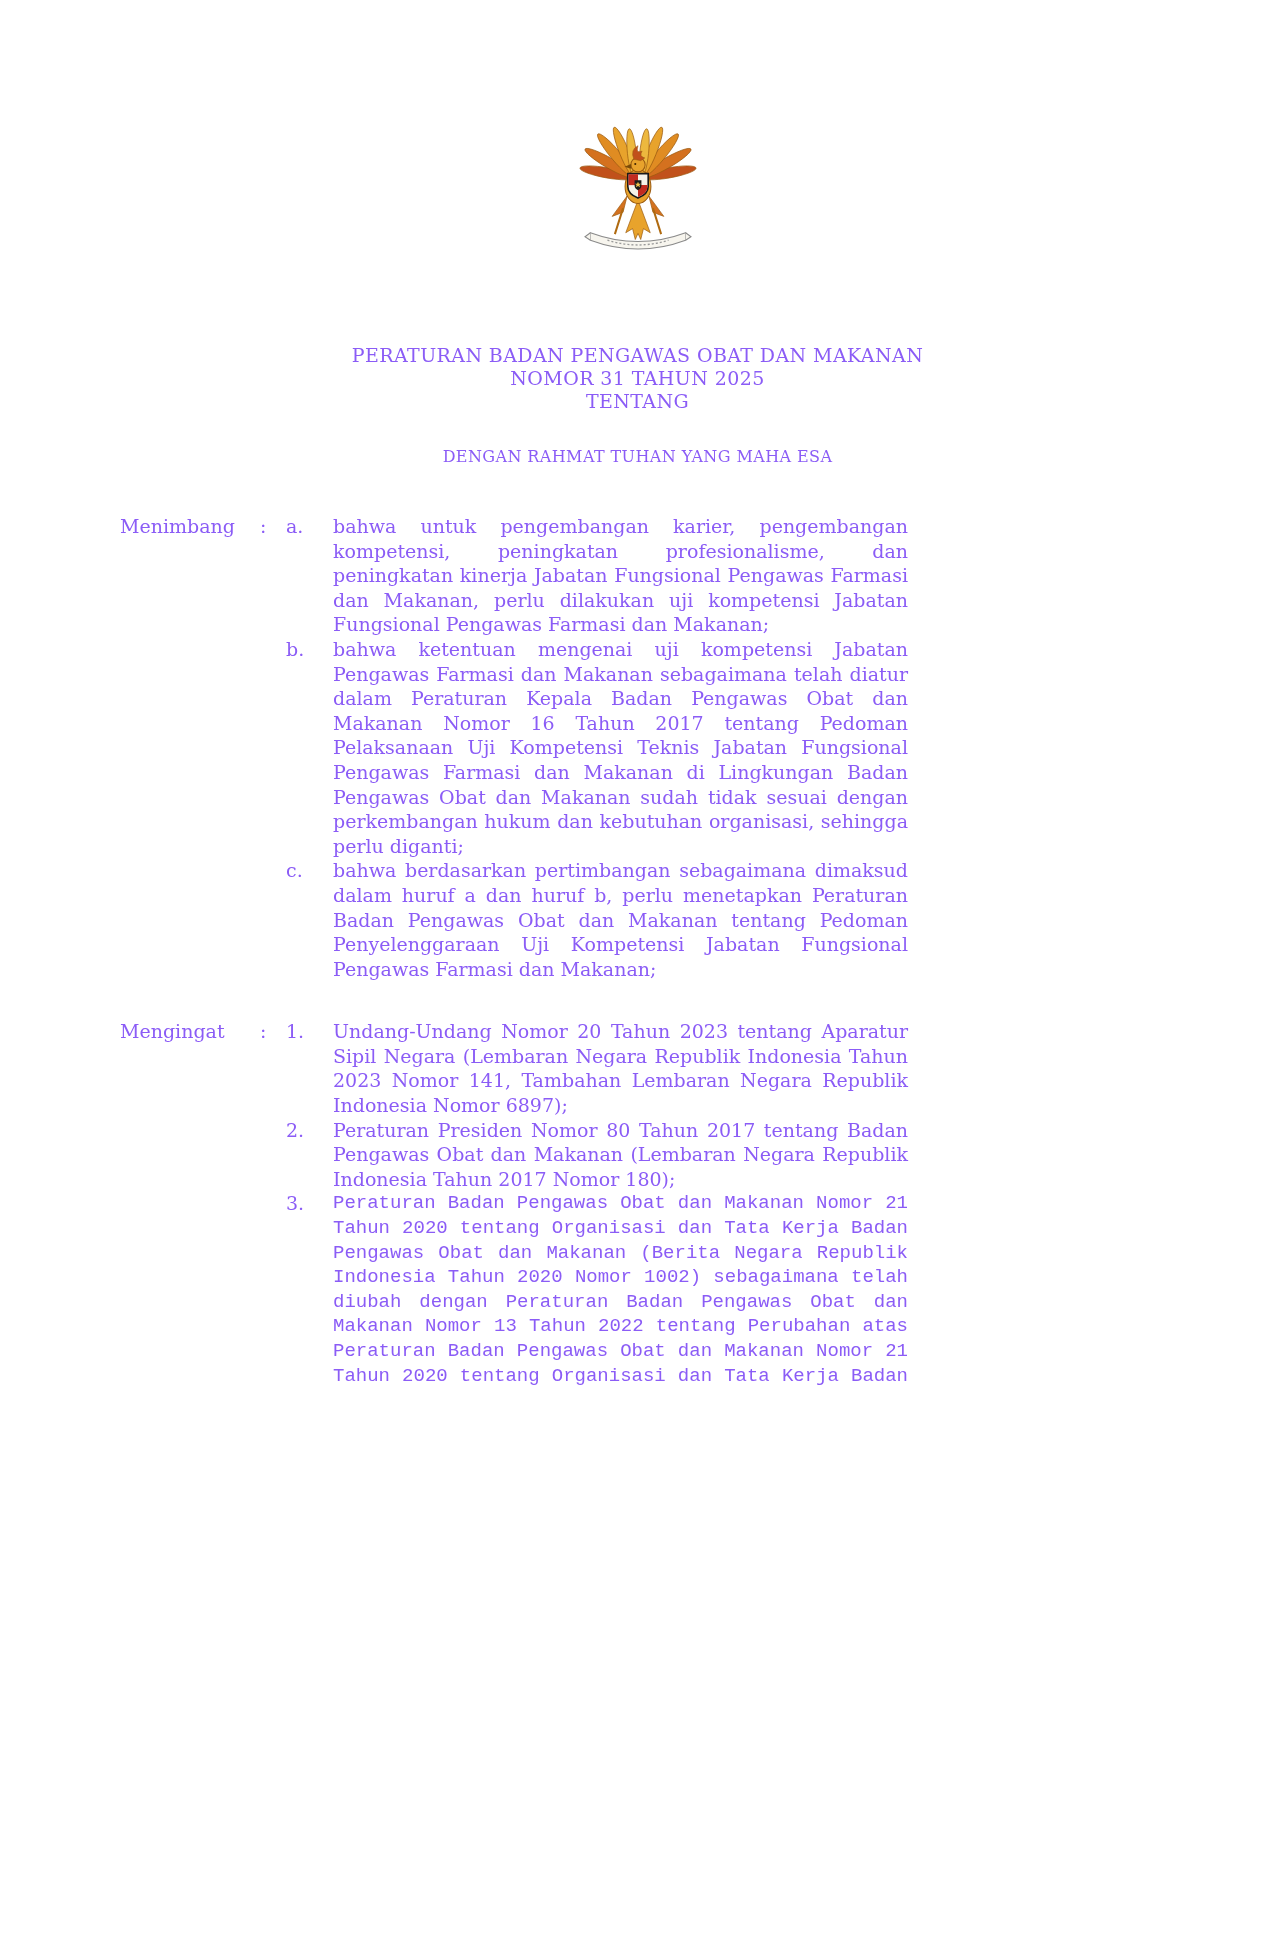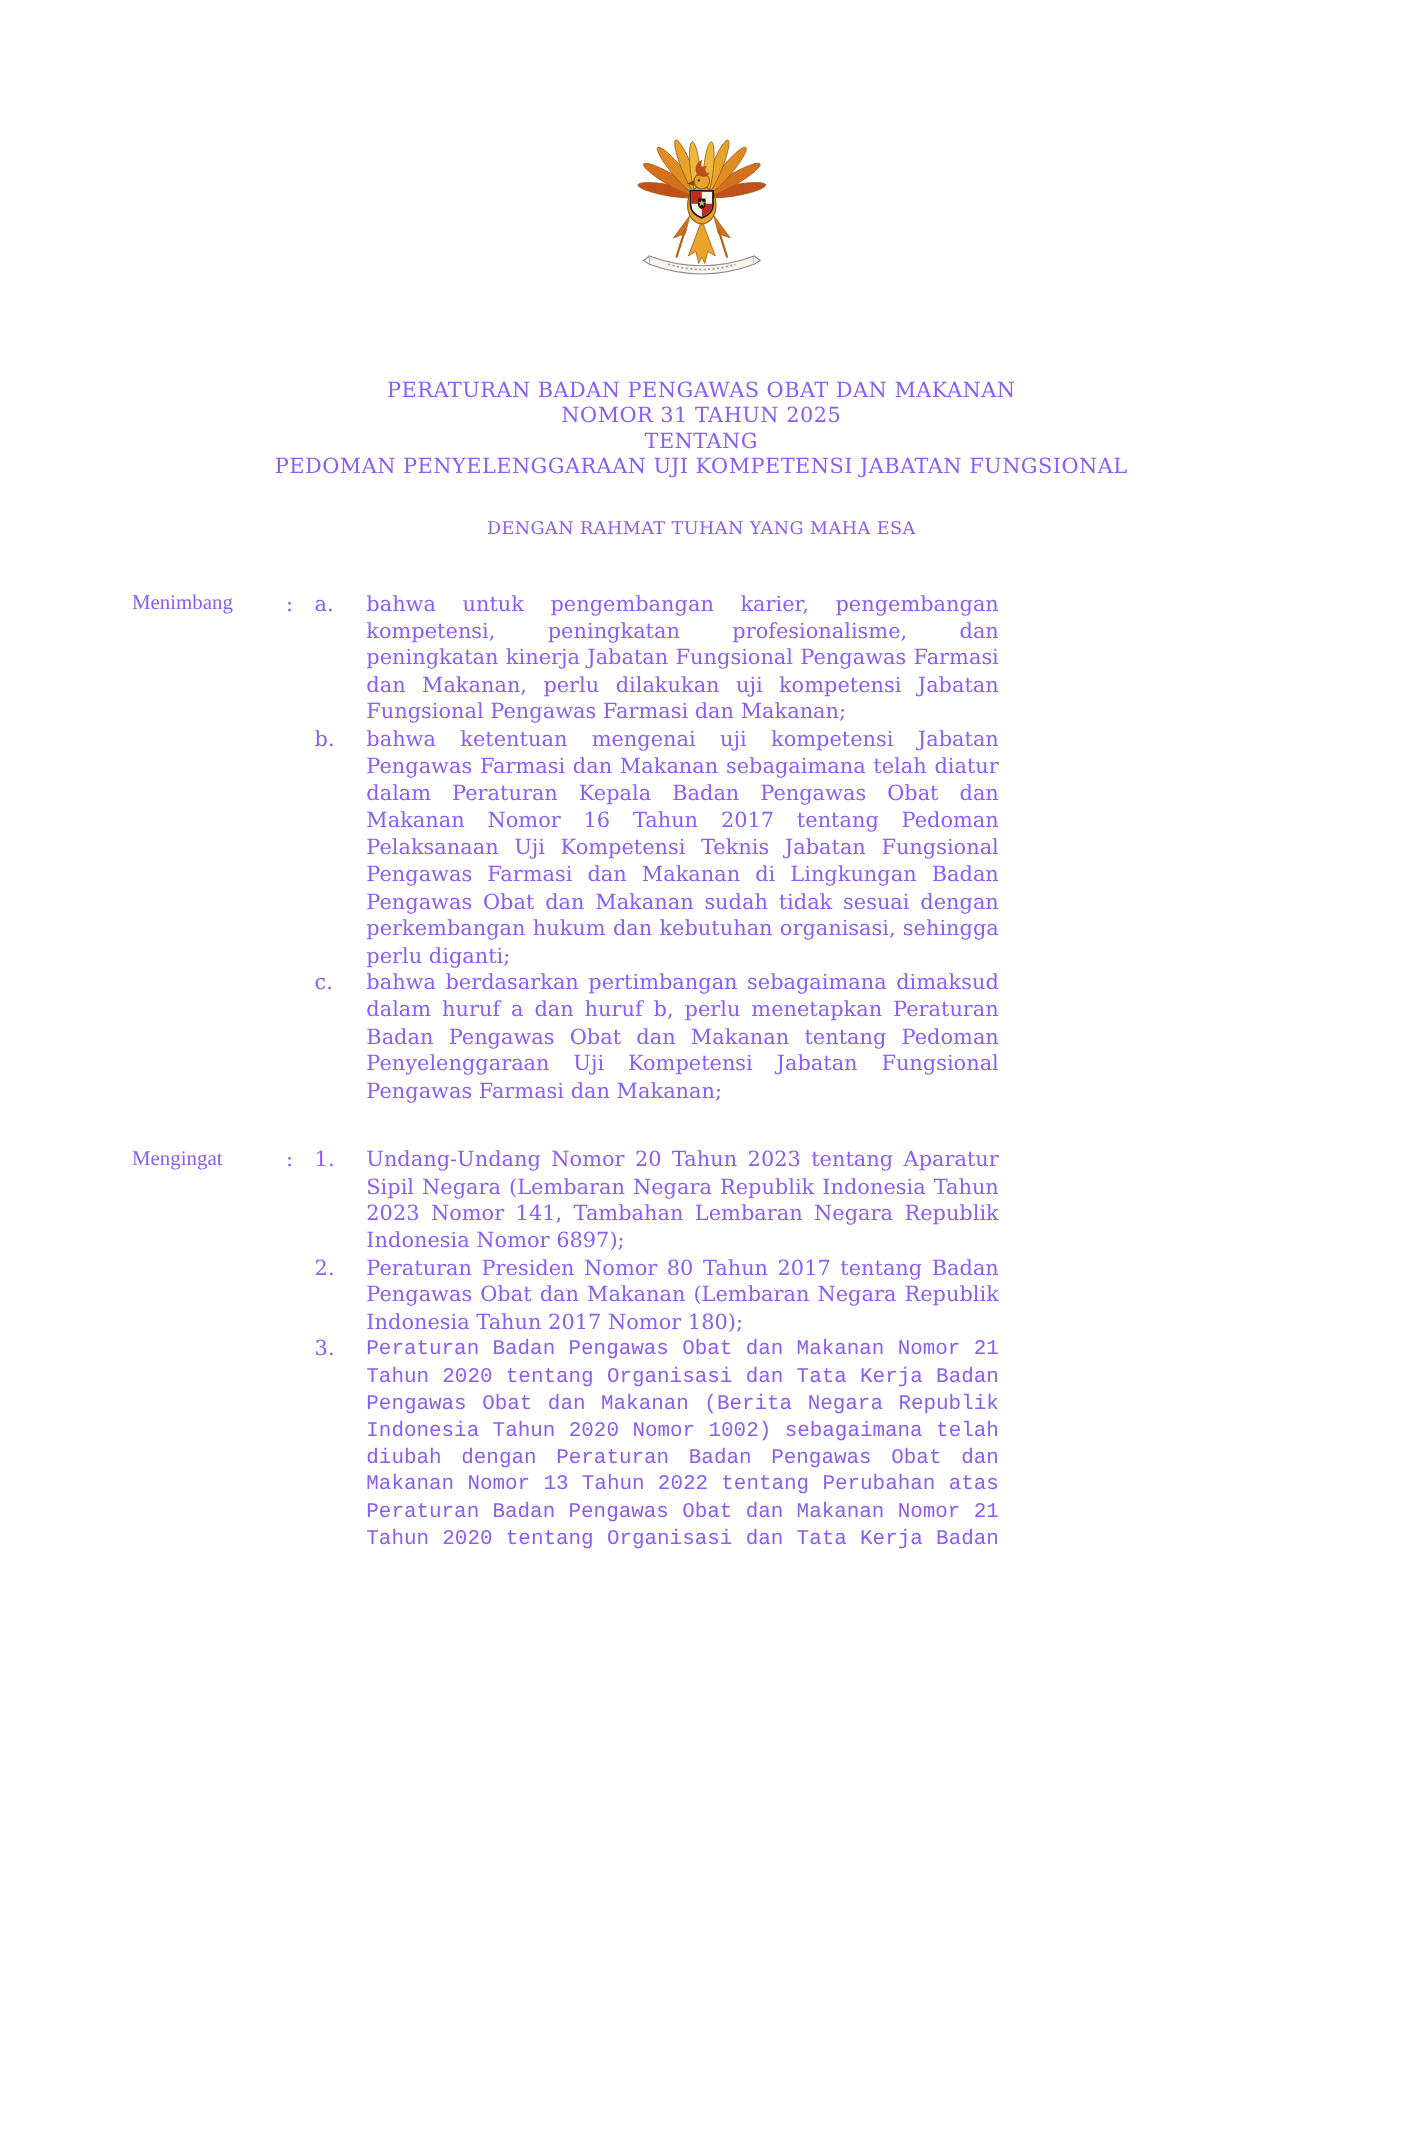--- a/index.html
+++ b/index.html
@@ -43,21 +43,21 @@
   .official { margin-top: 22px; }
 
   .body-block {
     margin: 46px 0 0 120px;
     width: 788px;
     font-size: 19px;
     line-height: 24.6px;
   }
   .section { display: flex; align-items: flex-start; }
   .section + .section { margin-top: 38px; }
-  .section-label { width: 140px; flex: 0 0 140px; font-family: Liberation Serif, serif; }
+  .section-label { width: 140px; flex: 0 0 140px; }
   .section-colon { width: 26px; flex: 0 0 26px; }
   .section-items { flex: 1 1 auto; }
   .item { display: flex; align-items: flex-start; }
   .item-marker { width: 47px; flex: 0 0 47px; }
   .item-text {
     flex: 1 1 auto;
     text-align: justify;
     hyphens: none;
   }
   .item-text.continued { text-align-last: justify; font-family: Liberation Mono, monospace; }
@@ -111,21 +111,20 @@
       <path d="M30 186 Q100 212 170 186 L170 197 Q100 223 30 197 Z" fill="#f7f5ee" stroke="#8a8a8a" stroke-width="1.5"></path>
       <path d="M30 186 L22 192 L30 197 M170 186 L178 192 L170 197" fill="#f7f5ee" stroke="#8a8a8a" stroke-width="1.5"></path>
       <path d="M55 197 Q100 211 145 197" stroke="#9a9a9a" stroke-width="2" fill="none" stroke-dasharray="3 3"></path>
     </svg>
   </div>
 
   <div class="title-block">
     <div class="title-line">PERATURAN BADAN PENGAWAS OBAT DAN MAKANAN</div>
     <div class="title-line">NOMOR 31 TAHUN 2025</div>
     <div class="title-line">TENTANG</div>
-    <div class="title-line">PEDOMAN PENYELENGGARAAN UJI KOMPETENSI JABATAN FUNGSIONAL</div>
   </div>
 
   <div class="preamble-line motto">DENGAN RAHMAT TUHAN YANG MAHA ESA</div>
 
   <div class="body-block">
 
     <div class="section">
       <div class="section-label">Menimbang</div>
       <div class="section-colon">:</div>
       <div class="section-items">

